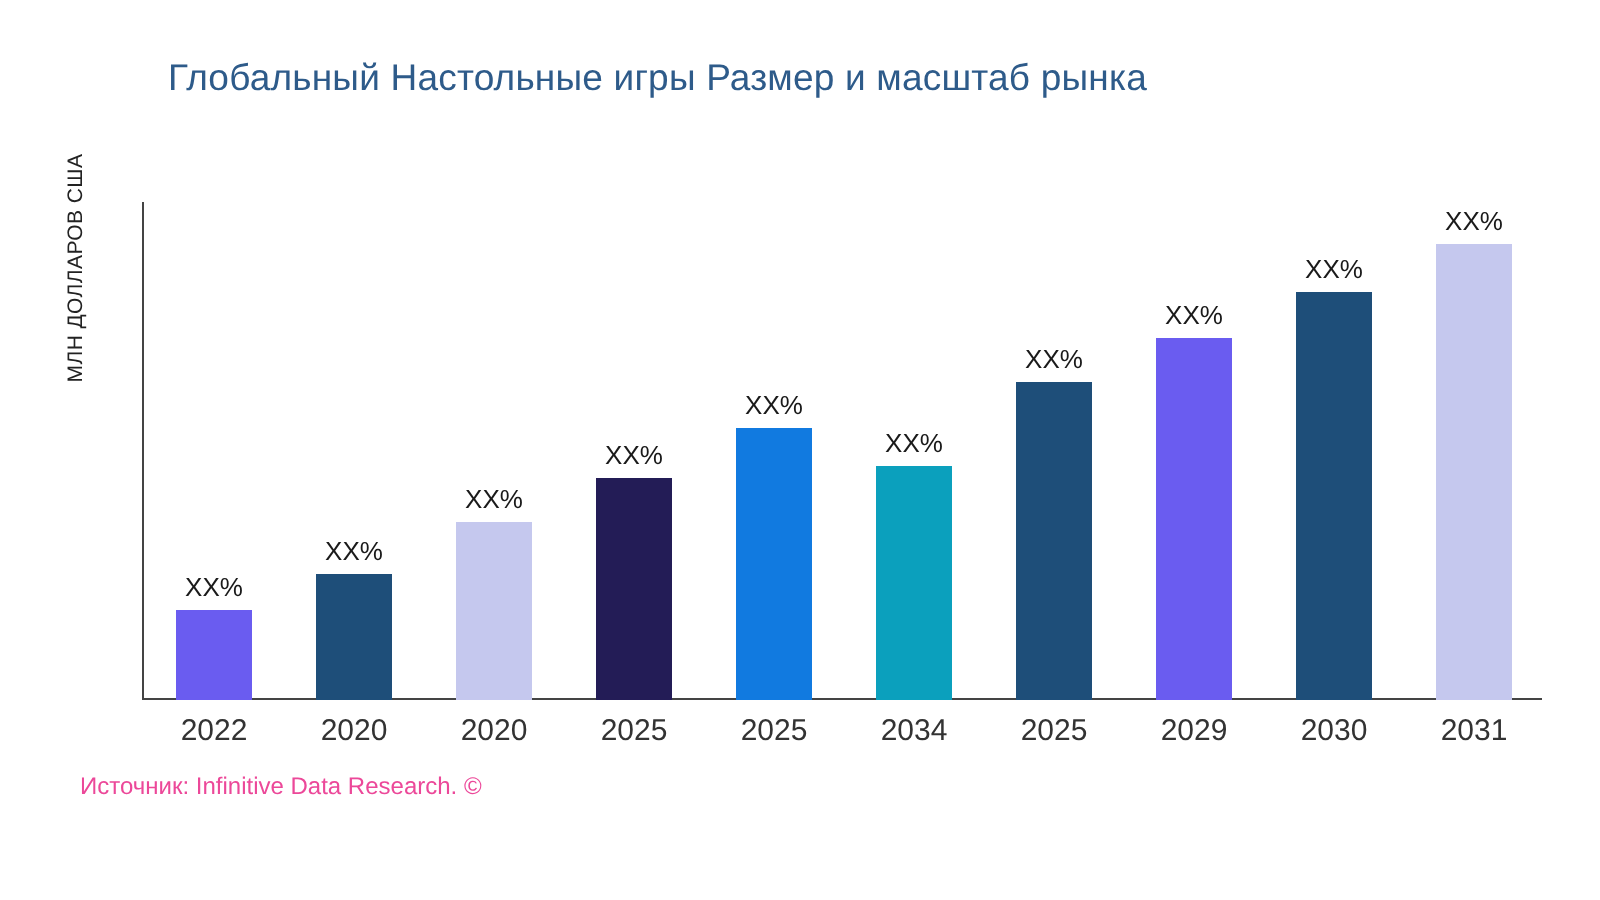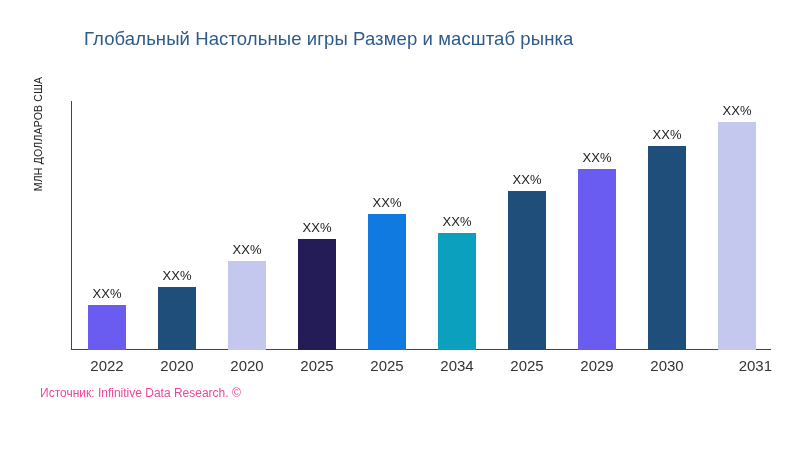--- a/index.html
+++ b/index.html
@@ -184,14 +184,14 @@
 
 <div class="x-tick-label" style="left: 72px; width: 70px;">2022</div>
     <div class="x-tick-label" style="left: 142px; width: 70px;">2020</div>
     <div class="x-tick-label" style="left: 212px; width: 70px;">2020</div>
     <div class="x-tick-label" style="left: 282px; width: 70px;">2025</div>
     <div class="x-tick-label" style="left: 352px; width: 70px;">2025</div>
     <div class="x-tick-label" style="left: 422px; width: 70px;">2034</div>
     <div class="x-tick-label" style="left: 492px; width: 70px;">2025</div>
     <div class="x-tick-label" style="left: 562px; width: 70px;">2029</div>
     <div class="x-tick-label" style="left: 632px; width: 70px;">2030</div>
-    <div class="x-tick-label" style="left: 702px; width: 70px; text-align: right;">2031</div>
+    <div class="x-tick-label" style="left: 702px; width: 70px;">2031</div>
   </div>
 
 </body></html>

